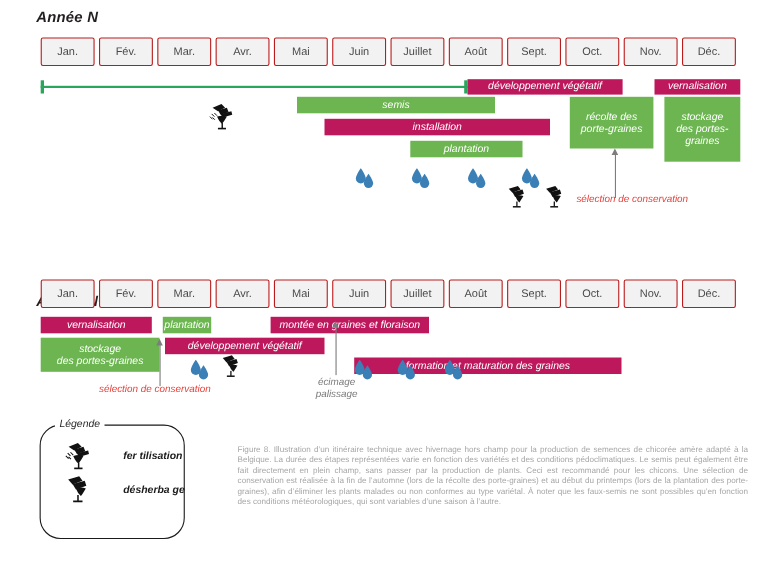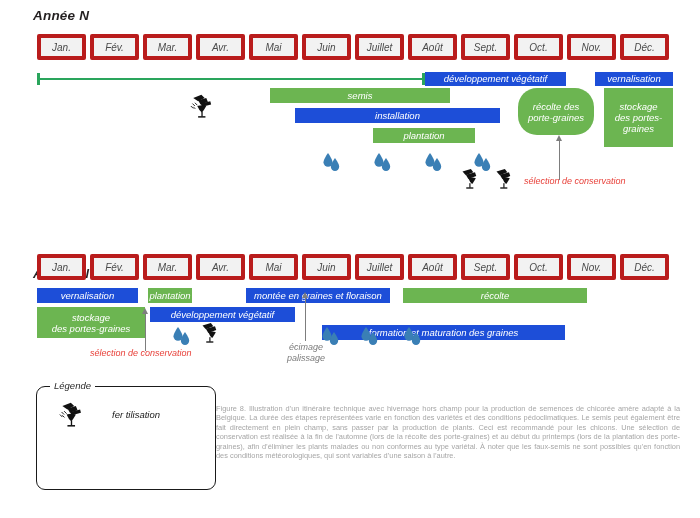--- a/index.html
+++ b/index.html
@@ -16,39 +16,39 @@
   .section-title{
     position:absolute;
     font-style:italic;font-weight:bold;font-size:13.5px;
     color:#231f20;letter-spacing:.2px;white-space:nowrap;
   }
 
   
   .month-row{position:absolute;display:flex;gap:4px;}
   .month-cell{
     width:49px;height:26px;
-    border:4px solid #b91c1c;
+    border:1px solid #b91c1c;
     background:#f2f2f2;
     border-radius:2px;
     display:flex;align-items:center;justify-content:center;
-    font-style:italic;font-size:10px;color:#4a4a4a;
+    font-size:10px;color:#4a4a4a;
     box-sizing:border-box;
   }
 
   
   .bar{
     position:absolute;
     display:flex;align-items:center;justify-content:center;
     box-sizing:border-box;
     font-style:italic;font-size:9.5px;
     color:#ffffff;text-align:center;line-height:11px;
     padding:0 3px;
     white-space:pre-line;
   }
-  .bar.gray{background:#1d4ed8;}
+  .bar.gray{background:#be185d;}
   .bar.green{background:#6cb551;}
 
   
   .measure-line{position:absolute;background:#2aa55c;height:2px;}
   .measure-cap{position:absolute;background:#2aa55c;width:2.5px;}
 
   
   .text{position:absolute;font-style:italic;line-height:11px;white-space:pre-line;}
   .text.green{color:#3aa85f;font-size:9px;text-align:center;}
   .text.red{color:#e8413a;font-size:9px;}
@@ -73,21 +73,21 @@
     border:1.4px solid #1a1a1a;border-radius:9px;
     box-sizing:border-box;
   }
   .legend-title{
     position:absolute;top:-7px;left:13px;
     background:#ffffff;padding:0 4px;
     font-style:italic;font-size:9.5px;color:#2a2a2a;
   }
   .legend-item{position:absolute;display:flex;align-items:center;}
   .legend-label{
-    font-style:italic;font-weight:normal;font-size:9.5px;color:#1a1a1a;
+    font-style:italic;font-weight:bold;font-size:9.5px;color:#1a1a1a;
     white-space:pre;
     text-align:center;
   }
 
   
   .caption{
     position:absolute;
     font-size:7.4px;line-height:9.4px;
     color:#a6a6a6;text-align:justify;
   }
@@ -118,21 +118,21 @@
   <div class="measure-cap" style="left:37px;top:73px;height:12px;"></div>
   <div class="measure-cap" style="left:422px;top:73px;height:12px;"></div>
 
   <div class="bar gray" style="left:425px;top:71.5px;width:141px;height:14px;">développement végétatif</div>
   <div class="bar gray" style="left:595px;top:71.5px;width:78px;height:14px;">vernalisation</div>
 
   <div class="bar green" style="left:270px;top:88px;width:180px;height:15px;">semis</div>
   <div class="bar gray" style="left:295px;top:108px;width:205px;height:15px;">installation</div>
   <div class="bar green" style="left:373px;top:128px;width:102px;height:15px;">plantation</div>
 
-  <div class="bar green" style="left:518px;top:88px;width:76px;height:47px;border-radius:19px;">récolte des
+  <div class="bar green" style="left:518px;top:88px;width:76px;height:47px;">récolte des
 porte-graines</div>
   <div class="bar green" style="left:604px;top:88px;width:69px;height:59px;">stockage
 des portes-
 graines</div>
 
 
   <div class="arrow" style="left:559px;top:135px;height:45px;">
     <div class="shaft" style="height:40px;"></div>
     <div class="head"></div>
   </div>
@@ -207,21 +207,20 @@
       <div class="month-cell">Août</div>
       <div class="month-cell">Sept.</div>
       <div class="month-cell">Oct.</div>
       <div class="month-cell">Nov.</div>
       <div class="month-cell">Déc.</div>
     </div>
 
   <div class="bar gray" style="left:37px;top:288px;width:101px;height:15px;">vernalisation</div>
   <div class="bar green" style="left:148px;top:288px;width:44px;height:15px;">plantation</div>
   <div class="bar gray" style="left:246px;top:288px;width:144px;height:15px;">montée en graines et floraison</div>
-  <div class="bar green" style="left:403px;top:288px;width:184px;height:15px;">récolte</div>
 
   <div class="bar green" style="left:37px;top:307px;width:108px;height:31px;">stockage
 des portes-graines</div>
   <div class="bar gray" style="left:150px;top:307px;width:145px;height:15px;">développement végétatif</div>
   <div class="bar gray" style="left:322px;top:325px;width:243px;height:15px;">formation et maturation des graines</div>
 
   <div class="arrow" style="left:145px;top:308px;height:42px;">
     <div class="shaft" style="height:38px;"></div>
     <div class="head"></div>
   </div>
@@ -262,36 +261,48 @@
   <div class="icon" style="left:200px;top:322px;">
     <svg width="20" height="22" viewBox="0 0 24 26">
       <path d="M3 4 L13 1 L16 5 L7 8.5 Z" fill="#111"></path>
       <path d="M7 8 L18 5 L19.5 9.5 L10 13 Z" fill="#111"></path>
       <path d="M10 12 q5 -1.5 9 0 q-3.5 6 -4.5 7 q-2.5 -2 -4.5 -7 Z" fill="#111"></path>
       <rect x="11.2" y="18" width="1.4" height="5.5" fill="#111"></rect>
       <rect x="7.5" y="23" width="8.5" height="1.6" fill="#111"></rect>
     </svg>
   </div>
 
-  <div class="legend" style="left:36px;top:386px;width:180px;height:104px;">
+  <div class="legend" style="left:36px;top:386px;width:132px;height:104px;border-radius:19px;">
     <span class="legend-title">Légende</span>
 
     <div class="legend-item" style="left:22px;top:14px;">
       <span class="icon" style="position:relative;width:30px;">
         <svg width="27" height="27" viewBox="0 0 32 32">
           <path d="M4 6 L14 2 L18 6 L10 10 Z" fill="#111"></path>
           <path d="M10 9 L20 6 L22 11 L13 14 Z" fill="#111"></path>
           <path d="M13 13 L25 10 L26 14 L15 17 Z" fill="#111"></path>
           <path d="M9 16 q6 -2 11 0 q-4 7 -5.5 8 q-3 -2 -5.5 -8 Z" fill="#111"></path>
           <rect x="14" y="23" width="1.6" height="6" fill="#111"></rect>
           <rect x="10" y="28.5" width="9" height="1.8" fill="#111"></rect>
           <path d="M3 13 l3 3 M6 12 l3 3 M1 16 l3 3 M4 17 l2.5 2.5" stroke="#111" stroke-width="1.1" fill="none"></path>
         </svg>
       </span>
       <span class="legend-label" style="margin-left:23px;">fer tilisation</span>
     </div>
 
+    <div class="legend-item" style="left:22px;top:45px;">
+      <span class="icon" style="position:relative;width:30px;">
+        <svg width="24" height="26" viewBox="0 0 24 26">
+          <path d="M3 4 L13 1 L16 5 L7 8.5 Z" fill="#111"></path>
+          <path d="M7 8 L18 5 L19.5 9.5 L10 13 Z" fill="#111"></path>
+          <path d="M10 12 q5 -1.5 9 0 q-3.5 6 -4.5 7 q-2.5 -2 -4.5 -7 Z" fill="#111"></path>
+          <rect x="11.2" y="18" width="1.4" height="5.5" fill="#111"></rect>
+          <rect x="7.5" y="23" width="8.5" height="1.6" fill="#111"></rect>
+        </svg>
+      </span>
+      <span class="legend-label" style="margin-left:23px;">désherba ge</span>
+    </div>
 
   </div>
 
   <div class="caption" style="left:216px;top:404px;width:464px;">Figure 8. Illustration d’un itinéraire technique avec hivernage hors champ pour la production de semences de chicorée amère adapté à la Belgique. La durée des étapes représentées varie en fonction des variétés et des conditions pédoclimatiques. Le semis peut également être fait directement en plein champ, sans passer par la production de plants. Ceci est recommandé pour les chicons. Une sélection de conservation est réalisée à la fin de l’automne (lors de la récolte des porte-graines) et au début du printemps (lors de la plantation des porte-graines), afin d’éliminer les plants malades ou non conformes au type variétal. À noter que les faux-semis ne sont possibles qu’en fonction des conditions météorologiques, qui sont variables d’une saison à l’autre.</div>
 
 </div>
 
 </body></html>

